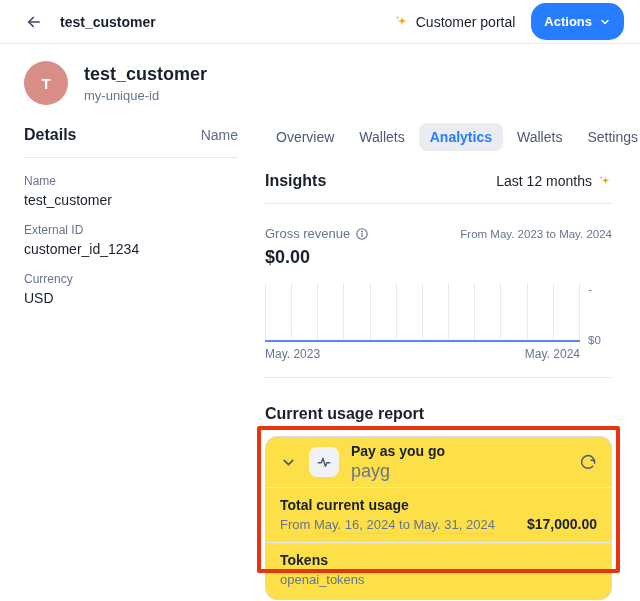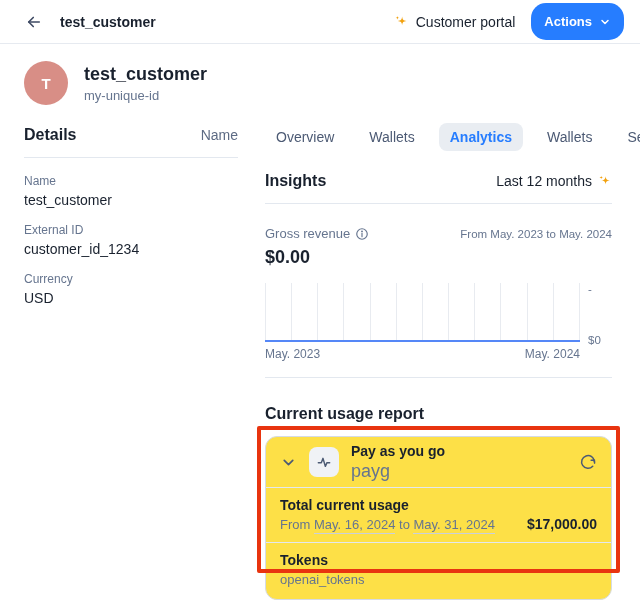--- a/index.html
+++ b/index.html
@@ -34,21 +34,21 @@
   .details-header { display:flex; align-items:center; justify-content:space-between;
     padding-bottom:13px; border-bottom:1px solid #E3E8EF; }
   .panel-title { font-size:16px; font-weight:700; }
   .edit-link { font-size:14px; color:#5D6B84; background:none; border:none; cursor:pointer; }
   .field { margin-top:16px; }
   .field + .field { margin-top:15px; }
   .field-label { font-size:12px; color:#66758F; }
   .field-value { font-size:14px; color:#19212E; margin-top:4px; }
 
   
-  .tabs { display:flex; align-items:flex-start; gap:13px; margin-top:-3px; }
+  .tabs { display:flex; align-items:flex-start; gap:3px; margin-top:-3px; }
   .tab { font-size:14px; color:#4C5A74; padding:6px 11px; border:none; background:transparent;
     border-radius:8px; cursor:pointer; }
   .tab.active { background:#E9EDF2; color:#267DFF; font-weight:600;border-radius:8px; }
 
   
   .insights-header { display:flex; align-items:center; justify-content:space-between;
     margin-top:21px; padding-bottom:13px; border-bottom:1px solid #E3E8EF;gap:47px; }
   .period-select { display:flex; align-items:center; gap:6px; font-size:14px; color:#19212E;
     background:none; border:none; cursor:pointer; }
   .metric-row { display:flex; justify-content:space-between; align-items:center; margin-top:22px; }

